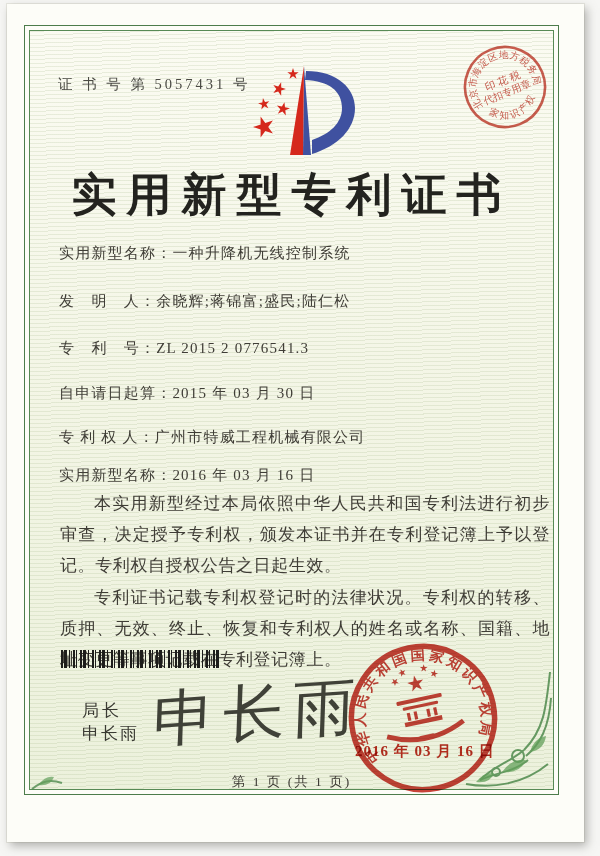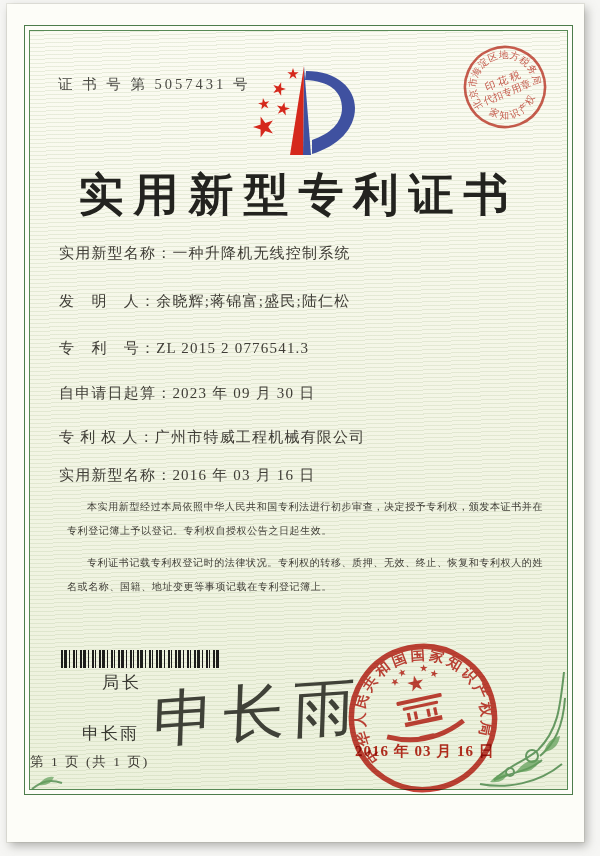--- a/index.html
+++ b/index.html
@@ -1,49 +1,49 @@
 <!DOCTYPE html>
 <html><head>
 <meta charset="utf-8">
 <style>
   html,body{margin:0;padding:0;width:600px;height:856px;overflow:hidden;background:#f6f6f4;
     font-family:"Liberation Serif","DejaVu Serif",serif;}
   .paper{position:absolute;left:7px;top:4px;width:577px;height:838px;background:#fdfdf8;
     box-shadow:3px 4px 9px rgba(110,110,105,.5),0 0 0 1px #e6e6df;}
   .frame{position:absolute;left:17px;top:21px;width:533px;height:768px;
-    border:1.5px solid #4c7c4b;padding-left:14px;}
+    border:1.5px solid #4c7c4b;}
   .frame-inner{position:absolute;left:4px;top:4px;right:4px;bottom:4px;
     border:1px solid #578a55;
     background:
       repeating-linear-gradient(178deg, rgba(140,165,110,.17) 0 1px, rgba(0,0,0,0) 1px 4px),
       linear-gradient(180deg,#fbfbf2 0%,#f3f5e5 50%,#ecf1dc 100%);}
   .cert-no{position:absolute;left:28px;top:44px;font-size:14.5px;letter-spacing:3px;color:#4a4a44;}
   .logo{position:absolute;left:212px;top:30px;}
   .title{position:absolute;left:0;top:134px;width:100%;text-align:center;margin:0;
     font-size:45px;font-weight:700;letter-spacing:10px;color:#23231f;}
   .row{position:absolute;left:29px;white-space:nowrap;font-size:15px;color:#3f3d36;letter-spacing:1.2px;}
   .row .lbl{color:#3f3d36;}
   .paras{position:absolute;left:29px;top:456px;width:492px;color:#3f3d36;}
-  .paras p{margin:8px;font-size:10px;line-height:24px;text-indent:2em;text-align:justify;letter-spacing:.6px;}
+  .paras p{margin:1px;font-size:17px;line-height:31px;text-indent:2em;text-align:justify;letter-spacing:.6px;}
   .barcode{position:absolute;left:31px;top:619px;width:159px;height:18px;
     background:repeating-linear-gradient(90deg,
       #1d1d1b 0 2px,rgba(0,0,0,0) 2px 3px,
       #1d1d1b 3px 6px,rgba(0,0,0,0) 6px 8px,
       #1d1d1b 8px 9px,rgba(0,0,0,0) 9px 12px,
       #1d1d1b 12px 14px,rgba(0,0,0,0) 14px 15px,
       #1d1d1b 15px 16px,rgba(0,0,0,0) 16px 19px);}
-  .sig-title{position:absolute;left:52px;top:640px;font-size:17px;color:#3a3a33;letter-spacing:3px;margin-left:20px;}
+  .sig-title{position:absolute;left:52px;top:668px;font-size:17px;color:#3a3a33;letter-spacing:3px;}
   .sig-name{position:absolute;left:52px;top:691px;font-size:17px;color:#3a3a33;letter-spacing:2px;}
   .autograph{position:absolute;left:118px;top:640px;width:220px;text-align:center;
     font-size:62px;color:#2e2f27;transform:rotate(-4deg) skewX(-6deg);letter-spacing:8px;opacity:.9;}
   .seal-tax{position:absolute;left:428px;top:9px;mix-blend-mode:multiply;opacity:.88;}
   .seal-main{position:absolute;left:316px;top:610px;mix-blend-mode:multiply;opacity:.93;}
   .seal-date{position:absolute;left:325px;top:711px;width:150px;font-size:15px;font-weight:700;
     color:#bf2f22;letter-spacing:1px;mix-blend-mode:multiply;}
-  .footer{position:absolute;left:0;top:722px;width:100%;text-align:left;
+  .footer{position:absolute;left:0;top:742px;width:100%;text-align:center;
     font-size:13.5px;color:#3f3d36;letter-spacing:2px;}
   .flourish-br{position:absolute;right:-3px;bottom:-3px;}
   .flourish-bl{position:absolute;left:-4px;bottom:-6px;}
   svg text{font-family:"Liberation Serif","DejaVu Serif",serif;}
 </style>
 </head>
 <body>
 
 <div class="paper">
   <div class="frame">
@@ -92,21 +92,21 @@
       <div class="row" style="top:213px">
         <span class="lbl">实用新型名称：</span><span class="val">一种升降机无线控制系统</span>
       </div>
       <div class="row" style="top:261px">
         <span class="lbl">发　明　人：</span><span class="val">余晓辉;蒋锦富;盛民;陆仁松</span>
       </div>
       <div class="row" style="top:308px">
         <span class="lbl">专　利　号：</span><span class="val">ZL 2015 2 0776541.3</span>
       </div>
       <div class="row" style="top:353px">
-        <span class="lbl">自申请日起算：</span><span class="val">2023 年 09 月 30 日</span>
+        <span class="lbl">自申请日起算：</span><span class="val">2015 年 03 月 30 日</span>
       </div>
       <div class="row" style="top:397px">
         <span class="lbl">专 利 权 人：</span><span class="val">广州市特威工程机械有限公司</span>
       </div>
       <div class="row" style="top:435px">
         <span class="lbl">实用新型名称：</span><span class="val">2016 年 03 月 16 日</span>
       </div>
 
       <div class="paras">
         <p>本实用新型经过本局依照中华人民共和国专利法进行初步审查，决定授予专利权，颁发本证书并在专利登记簿上予以登记。专利权自授权公告之日起生效。</p>

